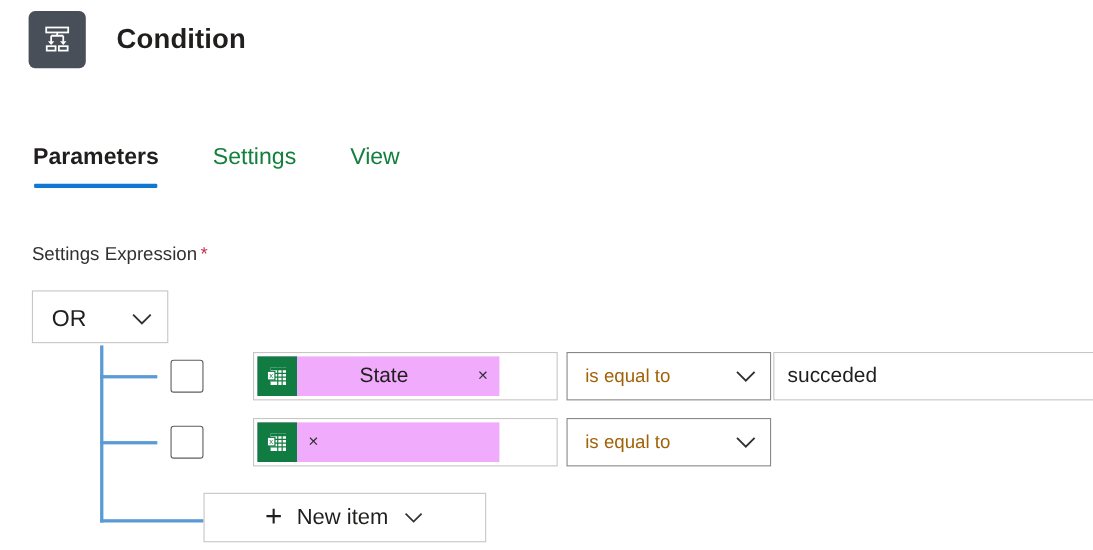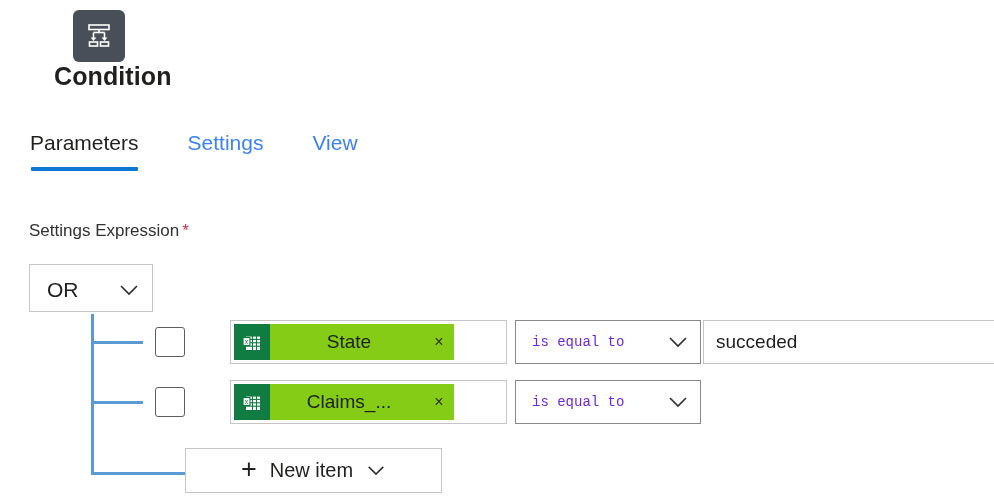--- a/index.html
+++ b/index.html
@@ -16,21 +16,20 @@
     overflow: hidden;
   }
 
   
   .header {
     position: absolute;
     left: 26px;
     top: 10px;
     display: flex;
     align-items: center;
-    flex-direction: column;
   }
   .app-icon {
     width: 52px;
     height: 52px;
     border-radius: 6px;
     background: #484f58;
     display: flex;
     align-items: center;
     justify-content: center;
     flex: none;
@@ -49,32 +48,32 @@
   .tabs {
     position: absolute;
     left: 30px;
     top: 131px;
     display: flex;
     align-items: flex-start;
   }
   .tab {
     position: relative;
     font-size: 21px;
-    color: #3b82f6;
+    color: #15803d;
     padding: 0 0 16px 0;
     margin-right: 49px;
     white-space: nowrap;
     cursor: pointer;
     background: none;
     border: none;
     font-family: inherit;
   }
   .tab:last-child { margin-right: 0; }
   .tab.active {
-    font-weight: 400;
+    font-weight: 700;
     color: #201f1e;
   }
   .tab.active::after {
     content: "";
     position: absolute;
     left: 1px;
     right: 1px;
     bottom: 0;
     height: 4px;
     background: #0f78d4;
@@ -175,21 +174,21 @@
     border: 1px solid #c8c6c4;
     background: #ffffff;
     box-sizing: border-box;
     display: flex;
     align-items: center;
     padding: 3px;
     cursor: text;
   }
   .token {
     height: 36px;
-    background: #84cc16;
+    background: #f0abfc;
     display: flex;
     align-items: center;
     max-width: 100%;
     box-sizing: border-box;
     min-width: 220px;
   }
   .token-icon {
     width: 36px;
     height: 36px;
     flex: none;
@@ -225,24 +224,23 @@
     border: 1px solid #8a8886;
     background: #ffffff;
     box-sizing: border-box;
     display: flex;
     align-items: center;
     padding: 0 11px 0 16px;
     cursor: pointer;
   }
   .operator-text {
     flex: 1;
-    font-size: 14px;
-    color: #6d28d9;
-    white-space: nowrap;
-    font-family: Liberation Mono, monospace;
+    font-size: 17px;
+    color: #a16207;
+    white-space: nowrap;
   }
 
   .value-input {
     margin-left: 2px;
     width: 307px;
     height: 44px;
     border: 1px solid #c8c6c4;
     background: #ffffff;
     box-sizing: border-box;
     display: flex;
@@ -376,21 +374,20 @@
             <line x1="5" y1="8.4" x2="19" y2="8.4" stroke="#107c41" stroke-width="1.1"></line>
             <line x1="5" y1="11.8" x2="19" y2="11.8" stroke="#107c41" stroke-width="1.1"></line>
             <line x1="5" y1="15.2" x2="19" y2="15.2" stroke="#107c41" stroke-width="1.1"></line>
             <line x1="11.5" y1="3" x2="11.5" y2="19" stroke="#107c41" stroke-width="1.1"></line>
             <line x1="15.5" y1="3" x2="15.5" y2="19" stroke="#107c41" stroke-width="1.1"></line>
             <rect x="1.5" y="6" width="8" height="9" fill="#107c41"></rect>
             <rect x="2.6" y="7.1" width="5.8" height="6.8" fill="#ffffff"></rect>
             <text x="5.5" y="12.6" font-size="7" font-family="'Liberation Sans', sans-serif" fill="#107c41" text-anchor="middle">x</text>
           </svg>
         </span>
-        <span class="token-label">Claims_...</span>
         <span class="token-remove">×</span>
       </div>
     </div>
     <div class="operator-select">
       <span class="operator-text">is equal to</span>
       <span>
         <svg class="chevron" width="22" height="14" viewBox="0 0 22 14" aria-hidden="true">
           <polyline points="3,3 11,11 19,3" fill="none" stroke="#323130" stroke-width="1.7"></polyline>
         </svg>
       </span>

